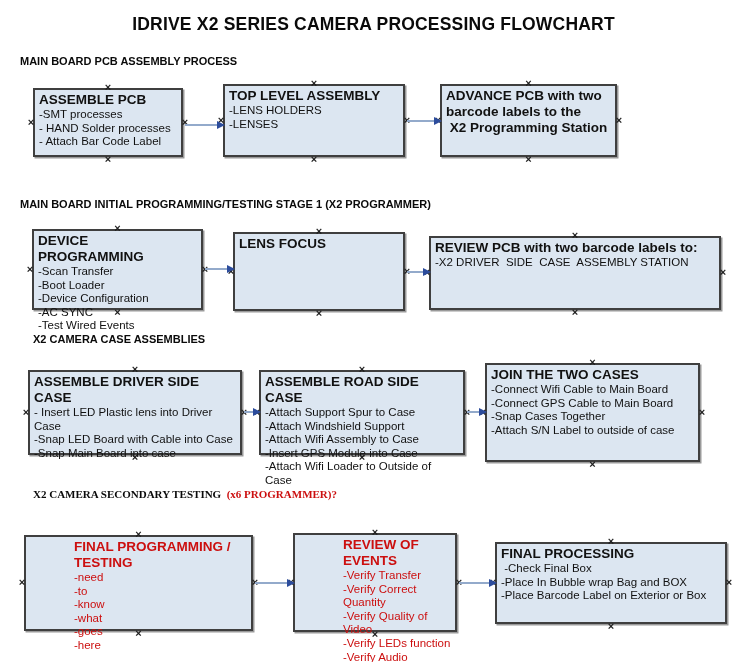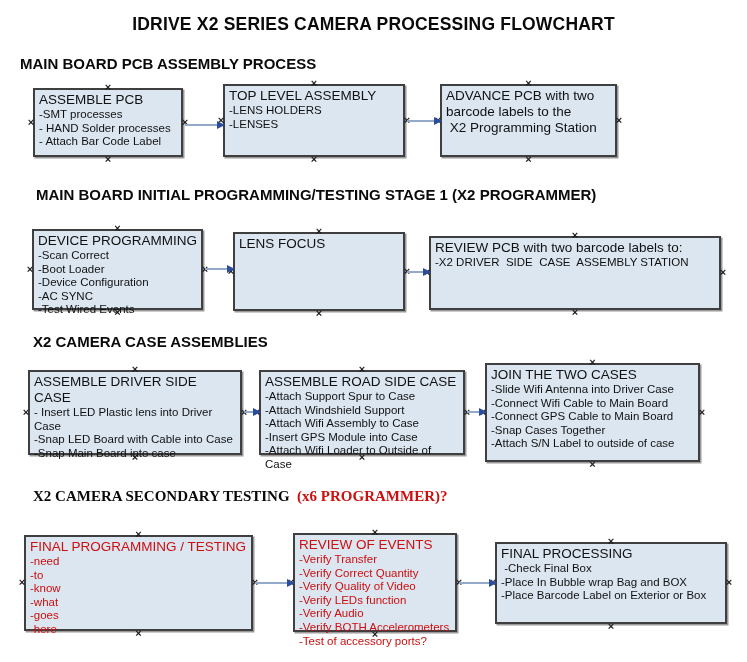--- a/index.html
+++ b/index.html
@@ -5,31 +5,31 @@
   html,body{margin:0;padding:0;background:#fff;}
   #page{
     position:relative;width:747px;height:662px;background:#ffffff;
     font-family:"Liberation Sans","DejaVu Sans",sans-serif;color:#111;overflow:hidden;
   }
   .main-title{
     position:absolute;top:14px;left:0;width:747px;text-align:center;
     font-size:17.5px;font-weight:bold;letter-spacing:.2px;color:#0a0a0a;
   }
   .section-header{
-    position:absolute;font-size:15px;font-weight:bold;color:#0a0a0a;white-space:pre;
+    position:absolute;font-size:11px;font-weight:bold;color:#0a0a0a;white-space:pre;
   }
   .section-header .red{color:#cc0f0f;}
   .box{
     position:absolute;background:#dce6f1;border:2px solid #3f3f3f;
     box-shadow:1.5px 1.5px 0 #9a9a9a;
     padding:2px 4px;box-sizing:border-box;overflow:visible;
   }
-  .box-title{font-size:13.5px;font-weight:normal;line-height:16px;white-space:pre-wrap;}
+  .box-title{font-size:13.5px;font-weight:bold;line-height:16px;white-space:pre-wrap;}
   .line{font-size:11.5px;line-height:13.6px;white-space:pre-wrap;}
-  .red-box .box-title,.red-box .line{color:#cc0f0f;}
+  .red-box .box-title,.red-box .line{color:#cc0f0f;margin-left:44px;}
   .h{
     position:absolute;font-size:11px;line-height:8px;color:#1c1c1c;font-weight:bold;
     width:8px;height:8px;text-align:center;pointer-events:none;
   }
   .hT{top:-7px;left:50%;margin-left:-4px;}
   .hB{bottom:-8px;left:50%;margin-left:-4px;}
   .hL{left:-8px;top:50%;margin-top:-5px;}
   .hR{right:-8px;top:50%;margin-top:-5px;}
   .arrow{position:absolute;height:2px;background:#93aacb;}
   .arrow .head{
@@ -80,26 +80,26 @@
       <span class="h hR">×</span>
     </div>
 
   <div class="arrow" style="left:185px;top:124px;width:38px;">
       <span class="head"></span>
     </div>
   <div class="arrow" style="left:407px;top:120px;width:33px;">
       <span class="head"></span>
     </div>
 
-  <div class="section-header" style="left:20px;top:186px;margin-left:16px;">MAIN BOARD INITIAL PROGRAMMING/TESTING STAGE 1 (X2 PROGRAMMER)</div>
+  <div class="section-header" style="left:20px;top:198px;">MAIN BOARD INITIAL PROGRAMMING/TESTING STAGE 1 (X2 PROGRAMMER)</div>
 
   <div class="box" style="left:32px;top:229px;width:171px;height:81px;">
     <div class="box-title">DEVICE PROGRAMMING</div>
     <div>
-        <div class="line">-Scan Correct</div>
+        <div class="line">-Scan Transfer</div>
         <div class="line">-Boot Loader</div>
         <div class="line">-Device Configuration</div>
         <div class="line">-AC SYNC</div>
         <div class="line">-Test Wired Events</div>
       </div>
   <span class="h hT">×</span>
       <span class="h hB">×</span>
       <span class="h hL">×</span>
       <span class="h hR">×</span>
     </div>
@@ -152,21 +152,20 @@
         <div class="line">-Attach Wifi Loader to Outside of Case</div>
       </div>
   <span class="h hT">×</span>
       <span class="h hB">×</span>
       <span class="h hL">×</span>
       <span class="h hR">×</span>
     </div>
   <div class="box" style="left:485px;top:363px;width:215px;height:99px;">
     <div class="box-title">JOIN THE TWO CASES</div>
     <div>
-        <div class="line">-Slide Wifi Antenna into Driver Case</div>
         <div class="line">-Connect Wifi Cable to Main Board</div>
         <div class="line">-Connect GPS Cable to Main Board</div>
         <div class="line">-Snap Cases Together</div>
         <div class="line">-Attach S/N Label to outside of case</div>
       </div>
   <span class="h hT">×</span>
       <span class="h hB">×</span>
       <span class="h hL">×</span>
       <span class="h hR">×</span>
     </div>

